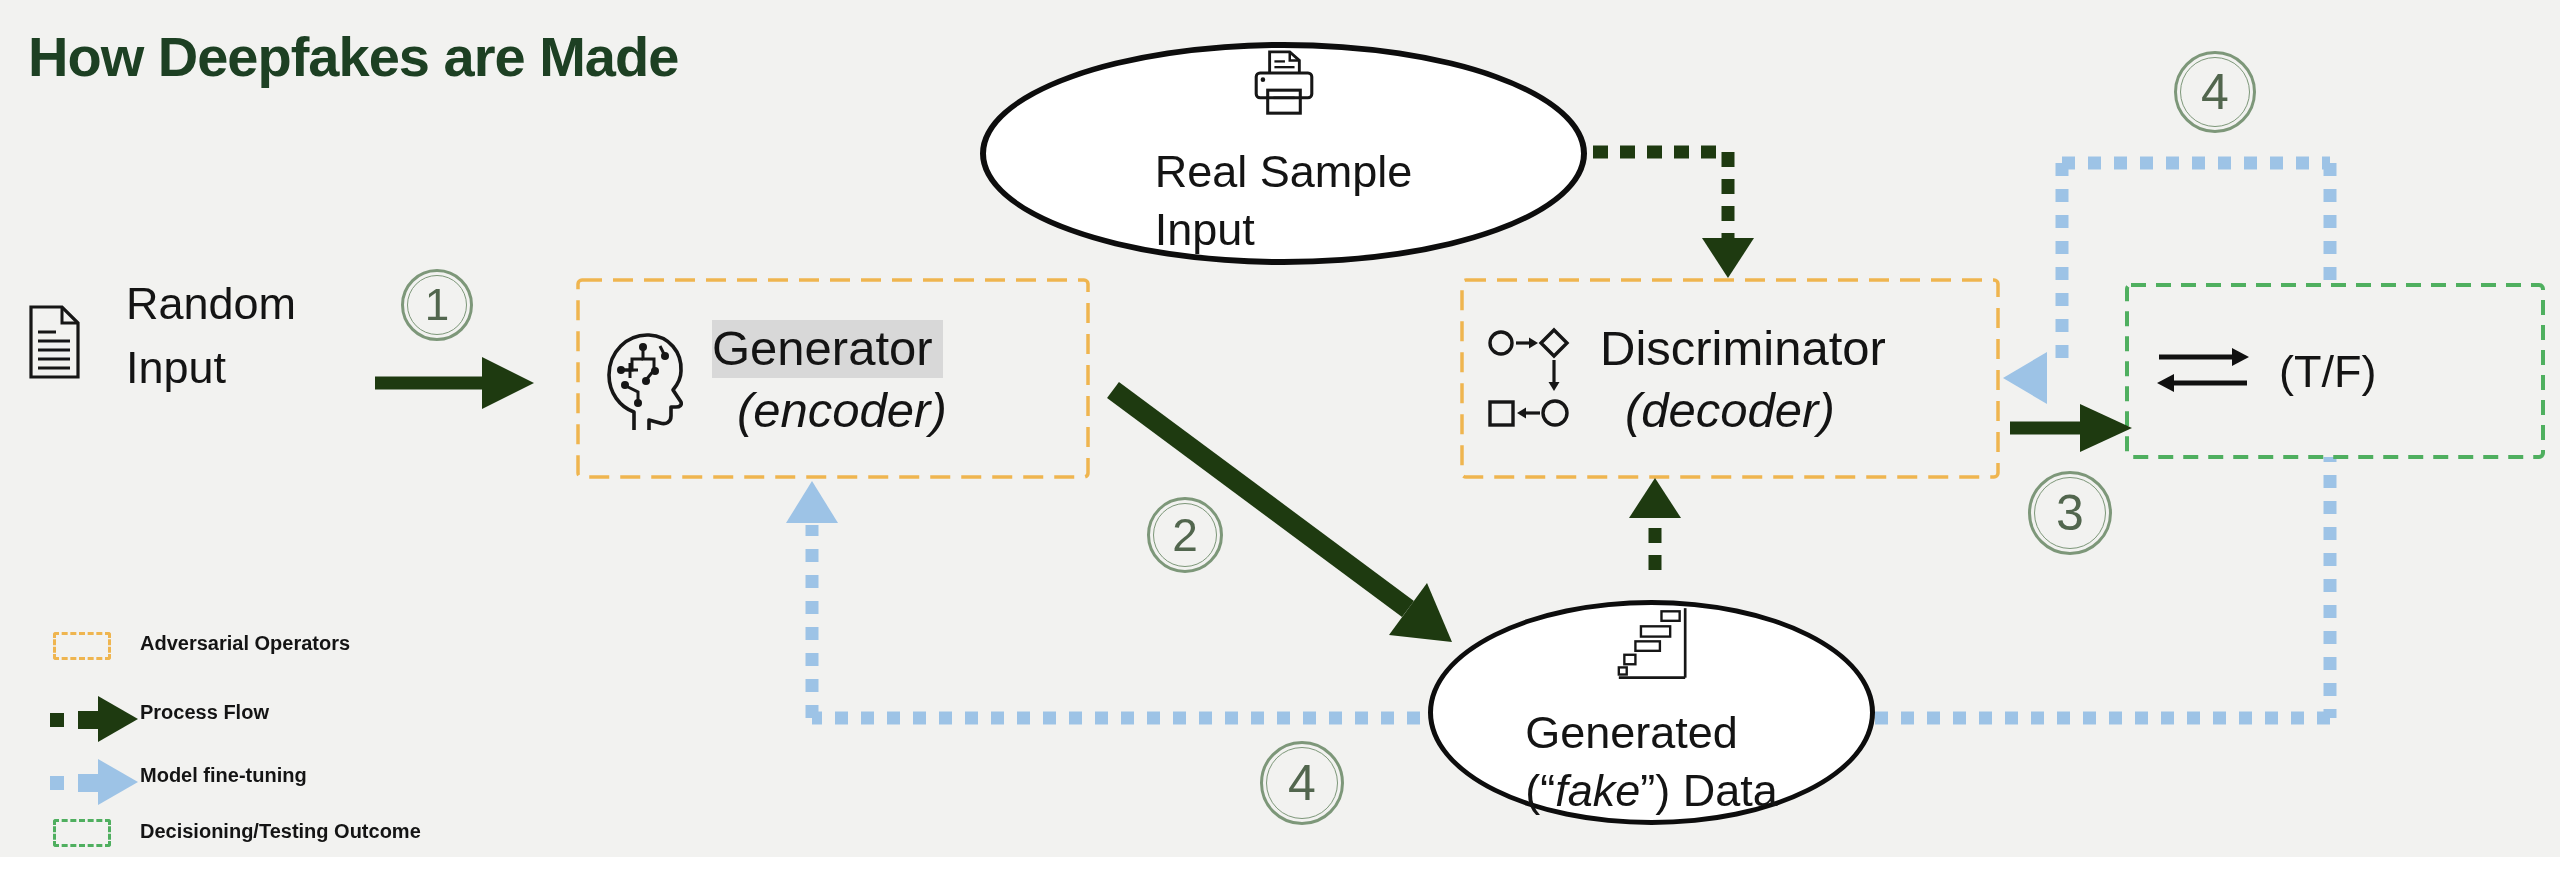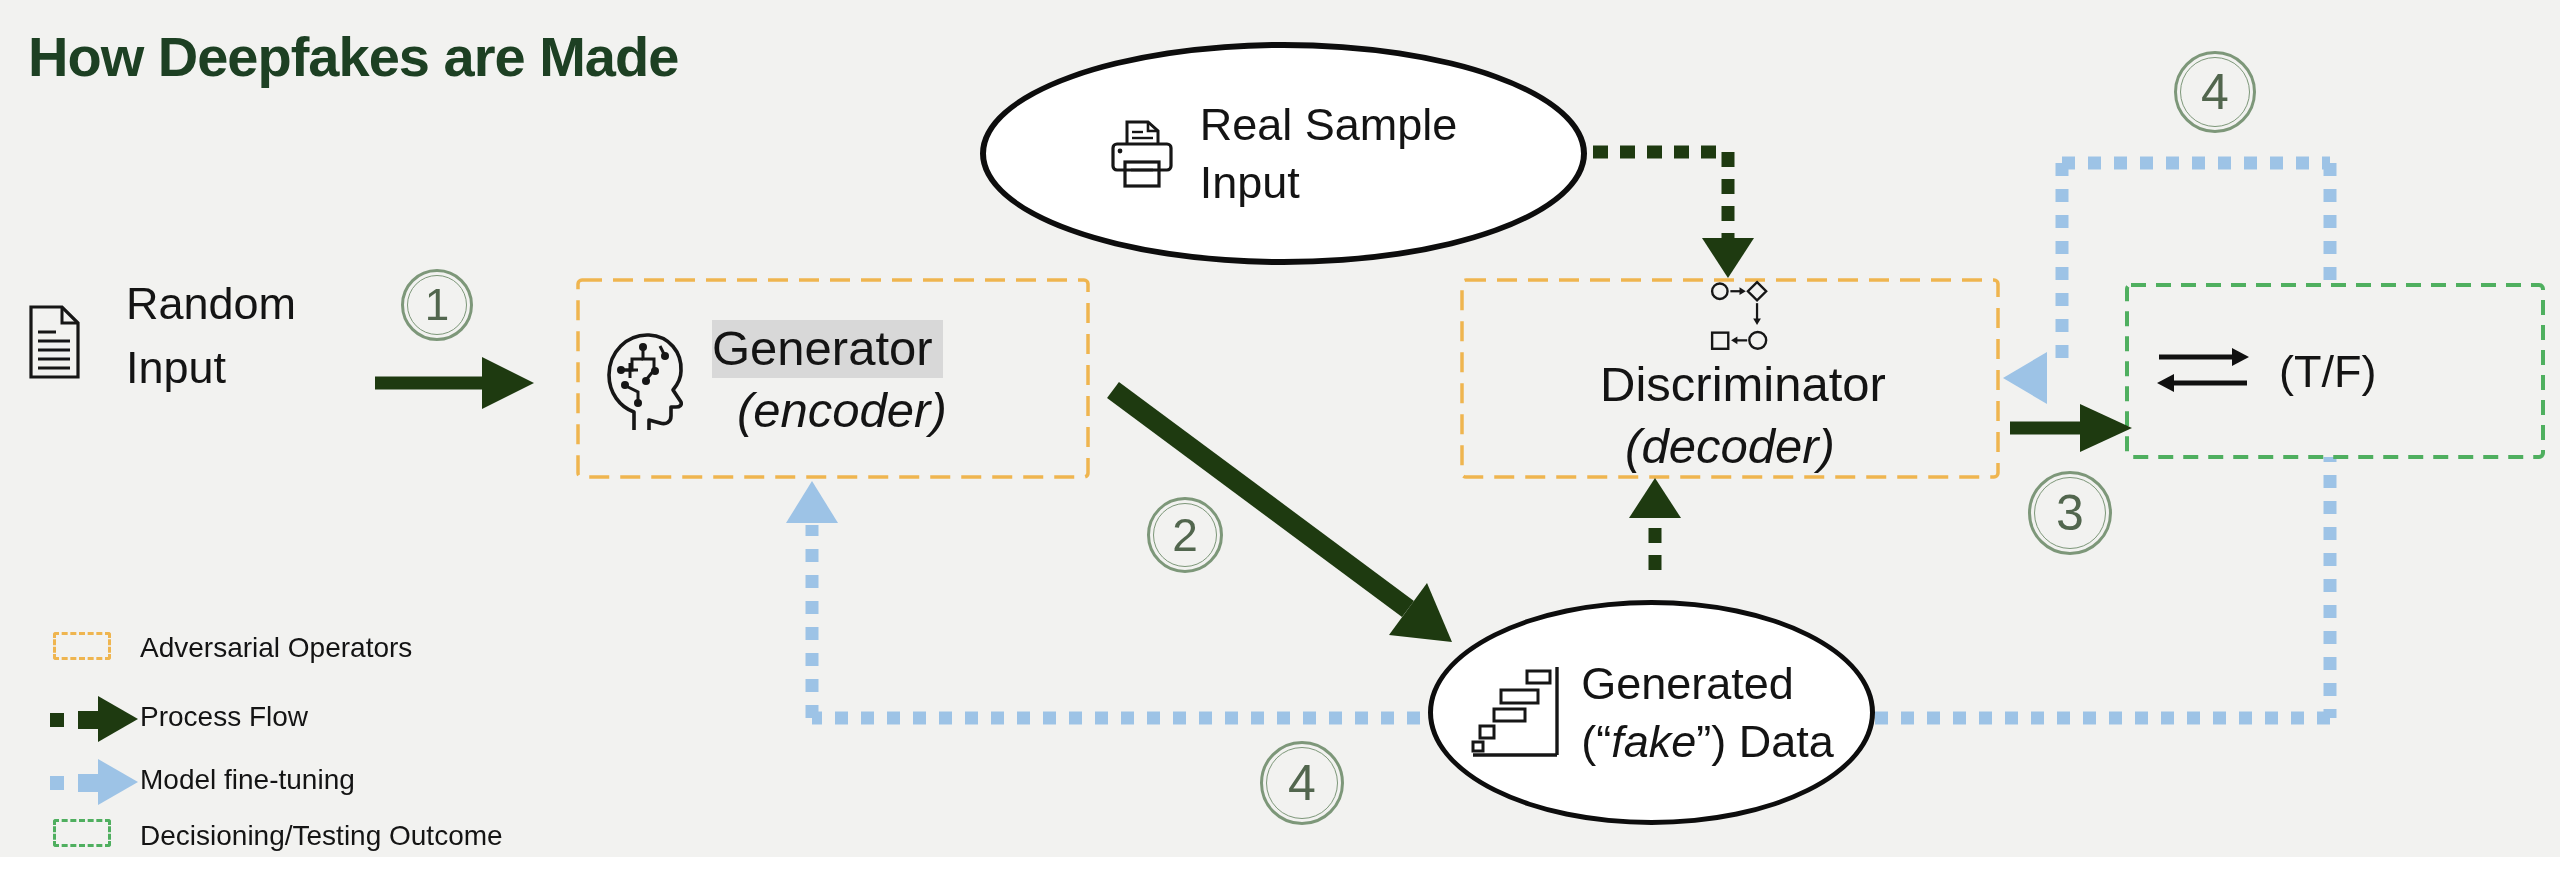--- a/index.html
+++ b/index.html
@@ -31,28 +31,28 @@
   .green-fill{fill:var(--process-green);}
   .green-solid{stroke:var(--process-green);stroke-width:13;fill:none;}
   .green-solid-thick{stroke:var(--process-green);stroke-width:20;fill:none;}
   .adv-rect{fill:none;stroke:var(--adversarial-orange);stroke-width:3.5;stroke-dasharray:20 11;}
   .eval-rect{fill:var(--background);stroke:var(--outcome-green);stroke-width:4;stroke-dasharray:15 10;}
   
   .page-title{left:28px;top:24px;font-size:56px;font-weight:600;color:var(--title-green);letter-spacing:-1px;text-align:center;}
   
   .latent-text{left:126px;top:272px;font-size:45px;line-height:64px;font-weight:500;}
   
-  .ellipse{border-radius:50%;background:#fff;display:flex;align-items:center;justify-content:center;}
+  .ellipse{border-radius:50%;background:#fff;display:flex;align-items:center;justify-content:flex-start;flex-direction:column;}
   .ellipse.real{left:980px;top:42px;width:607px;height:223px;border:6px solid var(--node-black);gap:26px;}
   .ellipse.generated{left:1428px;top:600px;width:447px;height:225px;border:5px solid var(--node-black);gap:20px;}
   .node-lines{font-size:45px;line-height:58px;font-weight:500;}
   
   .box-content{display:flex;align-items:center;}
   .box-content.generator{left:578px;top:280px;width:510px;height:197px;padding-left:24px;gap:22px;}
-  .box-content.discriminator{left:1462px;top:280px;width:536px;height:197px;padding-left:26px;flex-direction:column;}
+  .box-content.discriminator{left:1462px;top:280px;width:536px;height:197px;padding-left:26px;gap:20px;}
   .box-content.evaluation{left:2127px;top:285px;width:416px;height:172px;padding-left:24px;gap:24px;}
   .node-name{font-size:49px;font-weight:500;line-height:62px;}
   .hl{background:var(--highlight-gray);padding:1px 10px 3px 0;}
   .node-sub{font-size:49px;font-weight:500;font-style:italic;line-height:62px;margin-left:25px;}
   .eval-lines{font-size:45px;line-height:57px;font-weight:500;}
   .italic{font-style:italic;}
   
   .step{border:3px solid var(--step-ring);border-radius:50%;display:flex;align-items:center;justify-content:center;}
   .step .inner-ring{position:absolute;inset:3px;border:1.5px solid var(--step-ring);border-radius:50%;}
   .step .num{color:var(--step-text);font-weight:400;}
@@ -60,21 +60,21 @@
   .step-1 .num{font-size:44px;}
   .step-2{left:1147px;top:497px;width:76px;height:76px;}
   .step-2 .num{font-size:46px;}
   .step-3{left:2028px;top:471px;width:84px;height:84px;}
   .step-3 .num{font-size:50px;}
   .step-4t{left:2174px;top:51px;width:82px;height:82px;}
   .step-4t .num{font-size:50px;}
   .step-4b{left:1260px;top:741px;width:84px;height:84px;}
   .step-4b .num{font-size:50px;}
   
-  .legend-label{font-size:28px;font-weight:400;color:var(--text-black);}
+  .legend-label{font-size:20px;font-weight:700;color:var(--text-black);}
   .lg-rect{width:58px;height:28px;border:3px dashed var(--adversarial-orange);border-radius:3px;}
   .lg-rect.outcome{border-color:var(--outcome-green);}
   .row-adversarial{left:53px;top:632px;}
   .row-process{left:48px;top:692px;}
   .row-finetune{left:48px;top:755px;}
   .row-outcome{left:53px;top:819px;}
   .lg-label-1{left:140px;top:632px;}
   .lg-label-2{left:140px;top:701px;}
   .lg-label-3{left:140px;top:764px;}
   .lg-label-4{left:140px;top:820px;}

